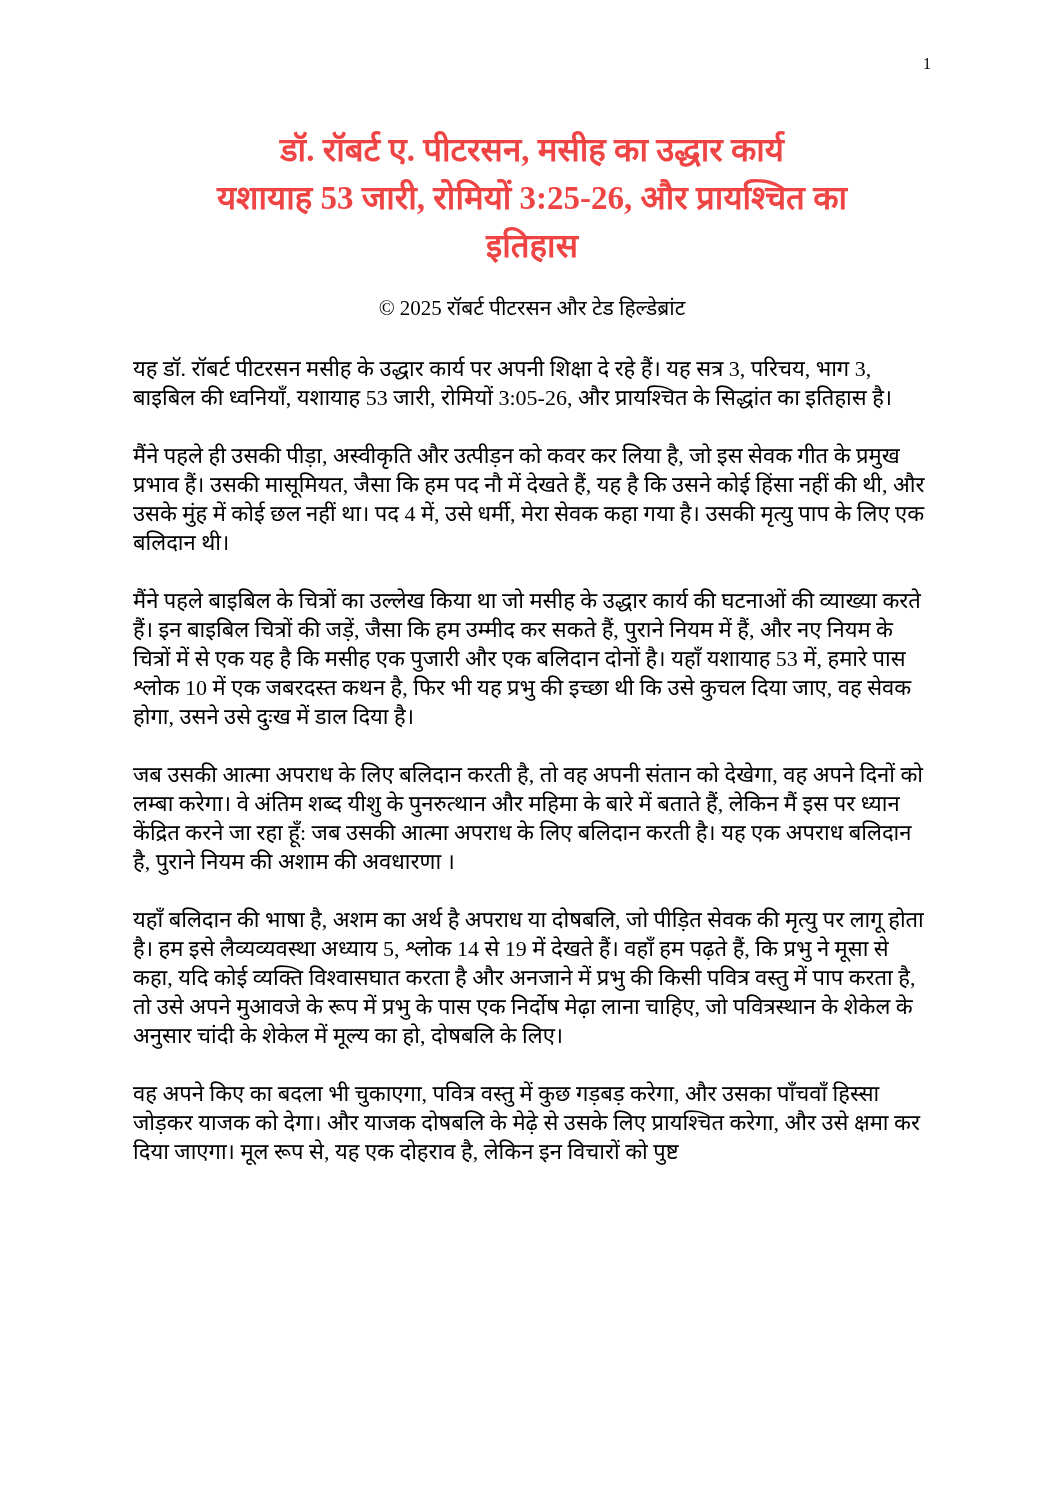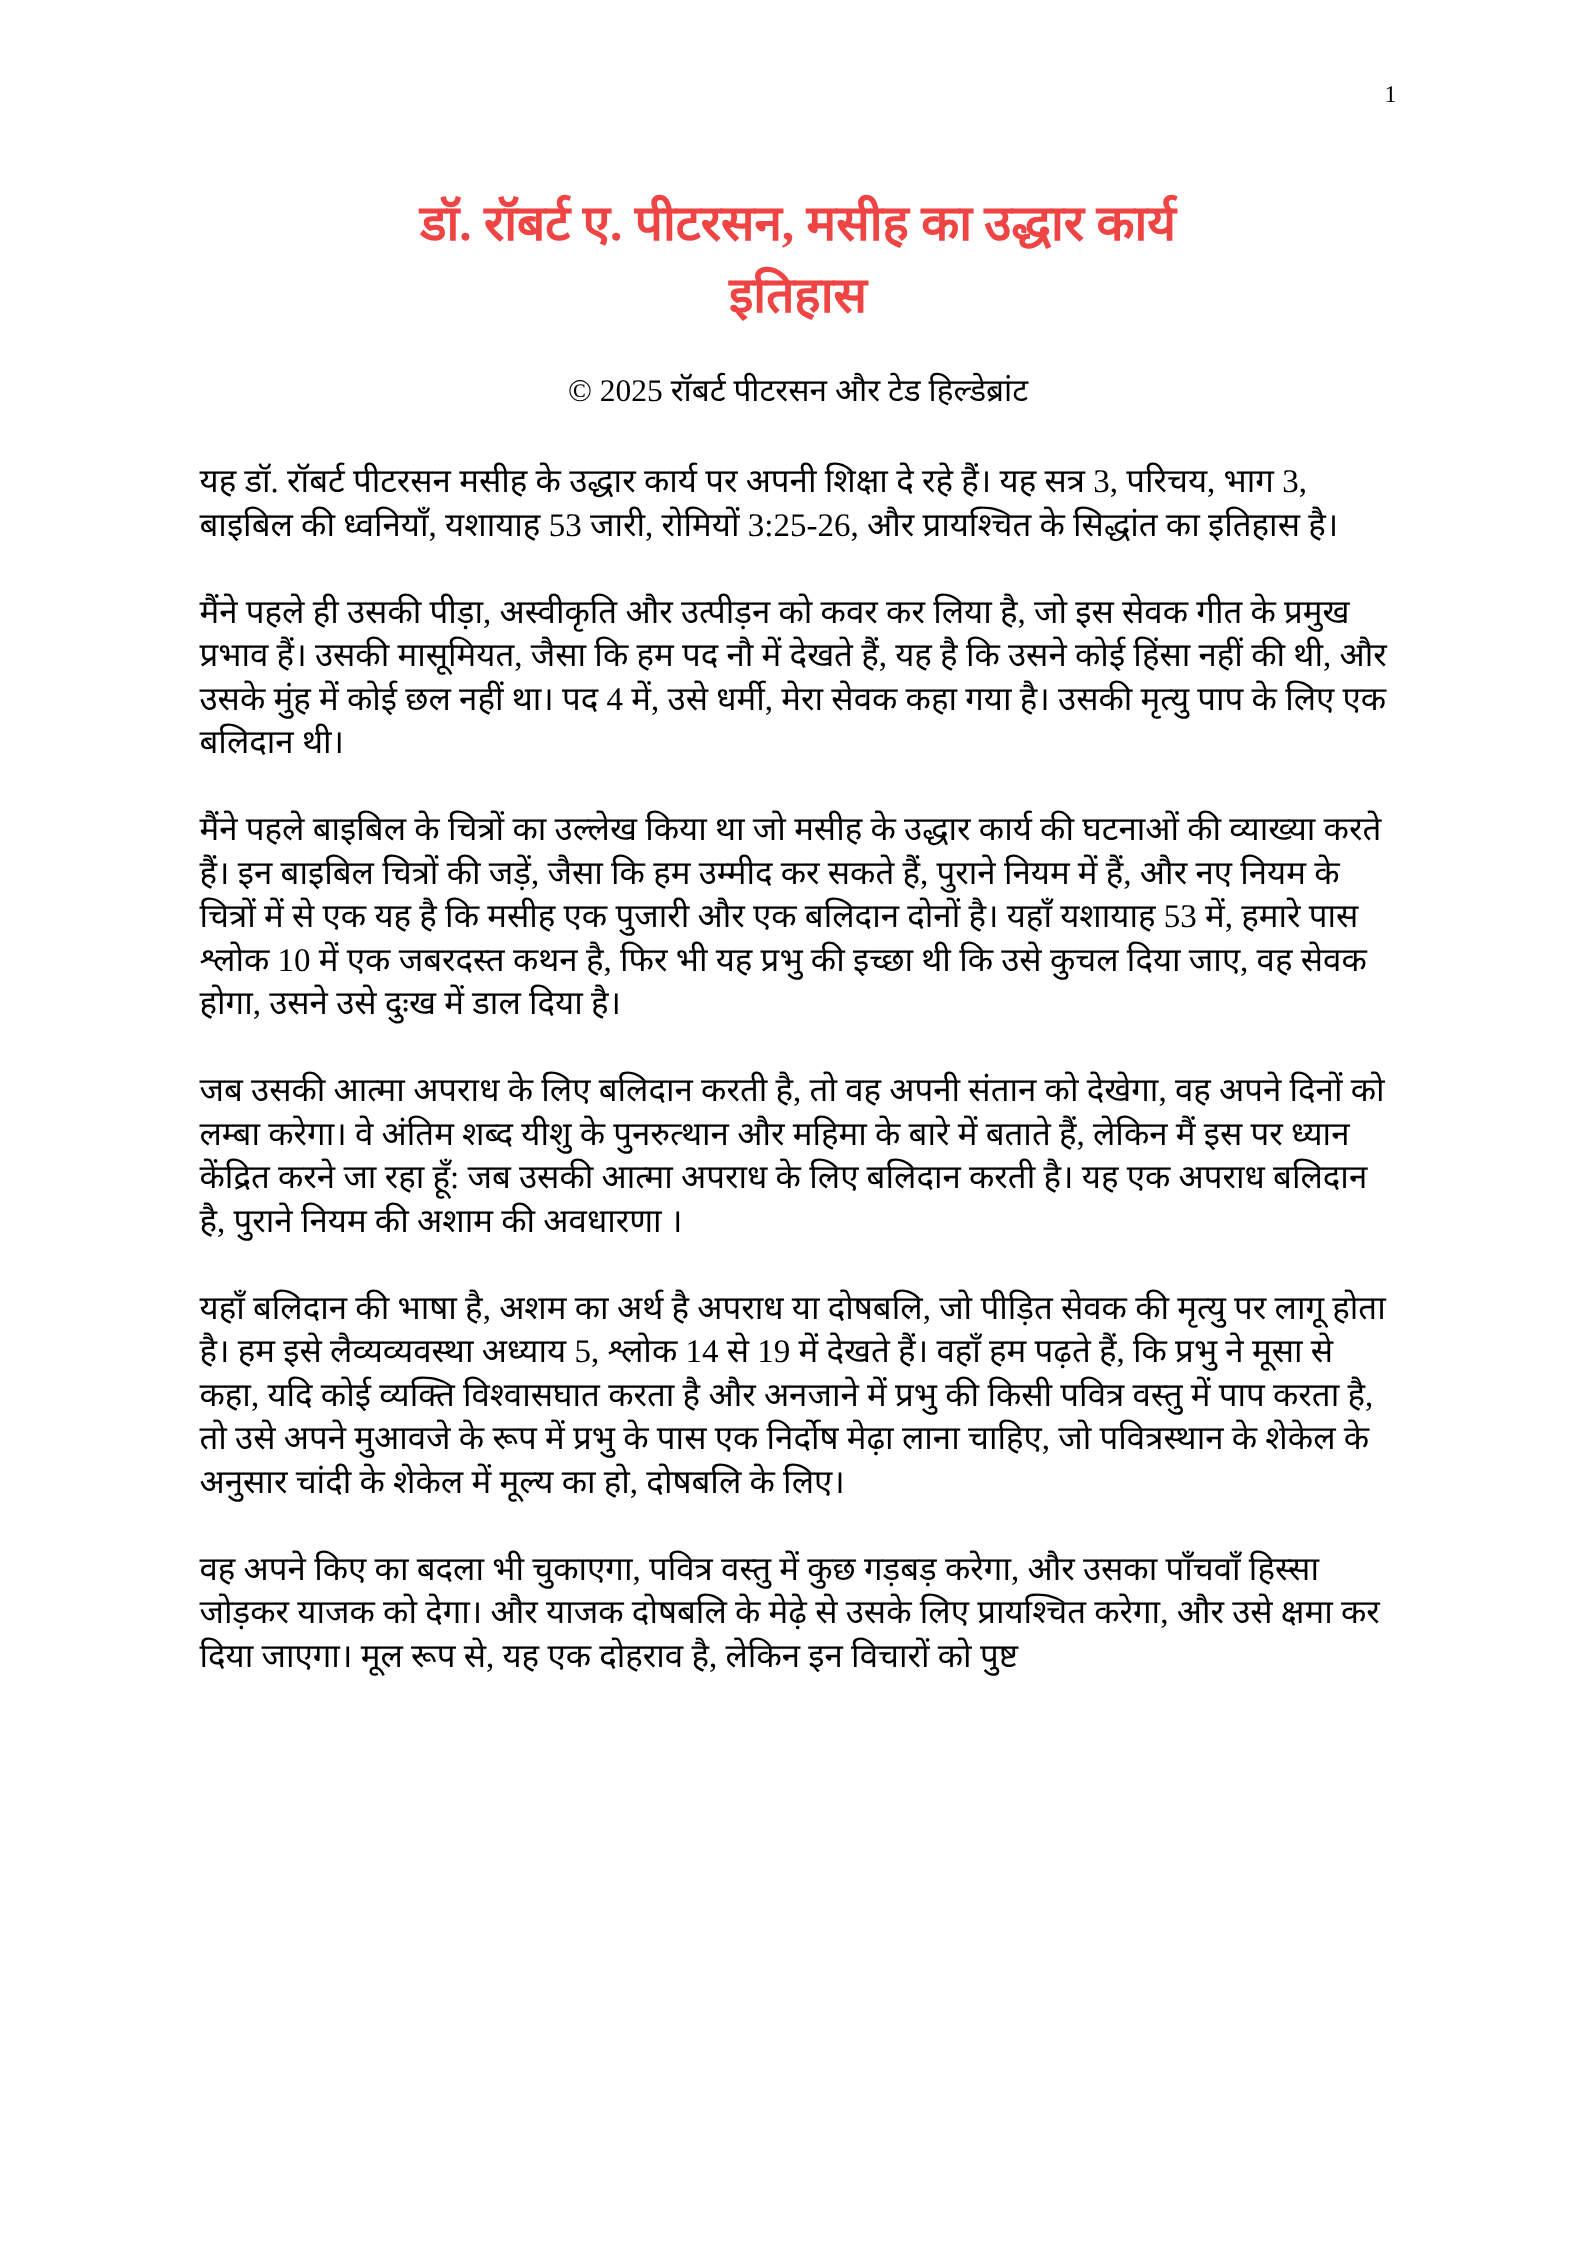--- a/index.html
+++ b/index.html
@@ -50,25 +50,26 @@
   }
 </style>
 </head>
 <body>
 
 <div class="page">
   <div class="page-number">1</div>
   <div class="content">
     <div class="doc-title">
         <div>डॉ. रॉबर्ट ए. पीटरसन, मसीह का उद्धार कार्य</div>
+        <div>यशायाह 53 जारी, रोमियों 3:25-26, और प्रायश्चित का</div>
         <div>इतिहास</div>
       </div>
     <div class="copyright">© 2025 रॉबर्ट पीटरसन और टेड हिल्डेब्रांट</div>
     <div class="body-text">
-        <p>यह डॉ. रॉबर्ट पीटरसन मसीह के उद्धार कार्य पर अपनी शिक्षा दे रहे हैं। यह सत्र 3, परिचय, भाग 3, बाइबिल की ध्वनियाँ, यशायाह 53 जारी, रोमियों 3:25-26, और प्रायश्चित के सिद्धांत का इतिहास है।</p>
+        <p>यह डॉ. रॉबर्ट पीटरसन मसीह के उद्धार कार्य पर अपनी शिक्षा दे रहे हैं। यह सत्र 3, परिचय, भाग 3, बाइबिल की ध्वनियाँ, यशायाह 53 जारी, रोमियों 3:05-26, और प्रायश्चित के सिद्धांत का इतिहास है।</p>
         <p>मैंने पहले ही उसकी पीड़ा, अस्वीकृति और उत्पीड़न को कवर कर लिया है, जो इस सेवक गीत के प्रमुख प्रभाव हैं। उसकी मासूमियत, जैसा कि हम पद नौ में देखते हैं, यह है कि उसने कोई हिंसा नहीं की थी, और उसके मुंह में कोई छल नहीं था। पद 4 में, उसे धर्मी, मेरा सेवक कहा गया है। उसकी मृत्यु पाप के लिए एक बलिदान थी।</p>
         <p>मैंने पहले बाइबिल के चित्रों का उल्लेख किया था जो मसीह के उद्धार कार्य की घटनाओं की व्याख्या करते हैं। इन बाइबिल चित्रों की जड़ें, जैसा कि हम उम्मीद कर सकते हैं, पुराने नियम में हैं, और नए नियम के चित्रों में से एक यह है कि मसीह एक पुजारी और एक बलिदान दोनों है। यहाँ यशायाह 53 में, हमारे पास श्लोक 10 में एक जबरदस्त कथन है, फिर भी यह प्रभु की इच्छा थी कि उसे कुचल दिया जाए, वह सेवक होगा, उसने उसे दुःख में डाल दिया है।</p>
         <p>जब उसकी आत्मा अपराध के लिए बलिदान करती है, तो वह अपनी संतान को देखेगा, वह अपने दिनों को लम्बा करेगा। वे अंतिम शब्द यीशु के पुनरुत्थान और महिमा के बारे में बताते हैं, लेकिन मैं इस पर ध्यान केंद्रित करने जा रहा हूँ: जब उसकी आत्मा अपराध के लिए बलिदान करती है। यह एक अपराध बलिदान है, पुराने नियम की अशाम की अवधारणा ।</p>
         <p>यहाँ बलिदान की भाषा है, अशम का अर्थ है अपराध या दोषबलि, जो पीड़ित सेवक की मृत्यु पर लागू होता है। हम इसे लैव्यव्यवस्था अध्याय 5, श्लोक 14 से 19 में देखते हैं। वहाँ हम पढ़ते हैं, कि प्रभु ने मूसा से कहा, यदि कोई व्यक्ति विश्वासघात करता है और अनजाने में प्रभु की किसी पवित्र वस्तु में पाप करता है, तो उसे अपने मुआवजे के रूप में प्रभु के पास एक निर्दोष मेढ़ा लाना चाहिए, जो पवित्रस्थान के शेकेल के अनुसार चांदी के शेकेल में मूल्य का हो, दोषबलि के लिए।</p>
         <p>वह अपने किए का बदला भी चुकाएगा, पवित्र वस्तु में कुछ गड़बड़ करेगा, और उसका पाँचवाँ हिस्सा जोड़कर याजक को देगा। और याजक दोषबलि के मेढ़े से उसके लिए प्रायश्चित करेगा, और उसे क्षमा कर दिया जाएगा। मूल रूप से, यह एक दोहराव है, लेकिन इन विचारों को पुष्ट</p>
       </div>
   </div>
 </div>
 
 </body></html>

